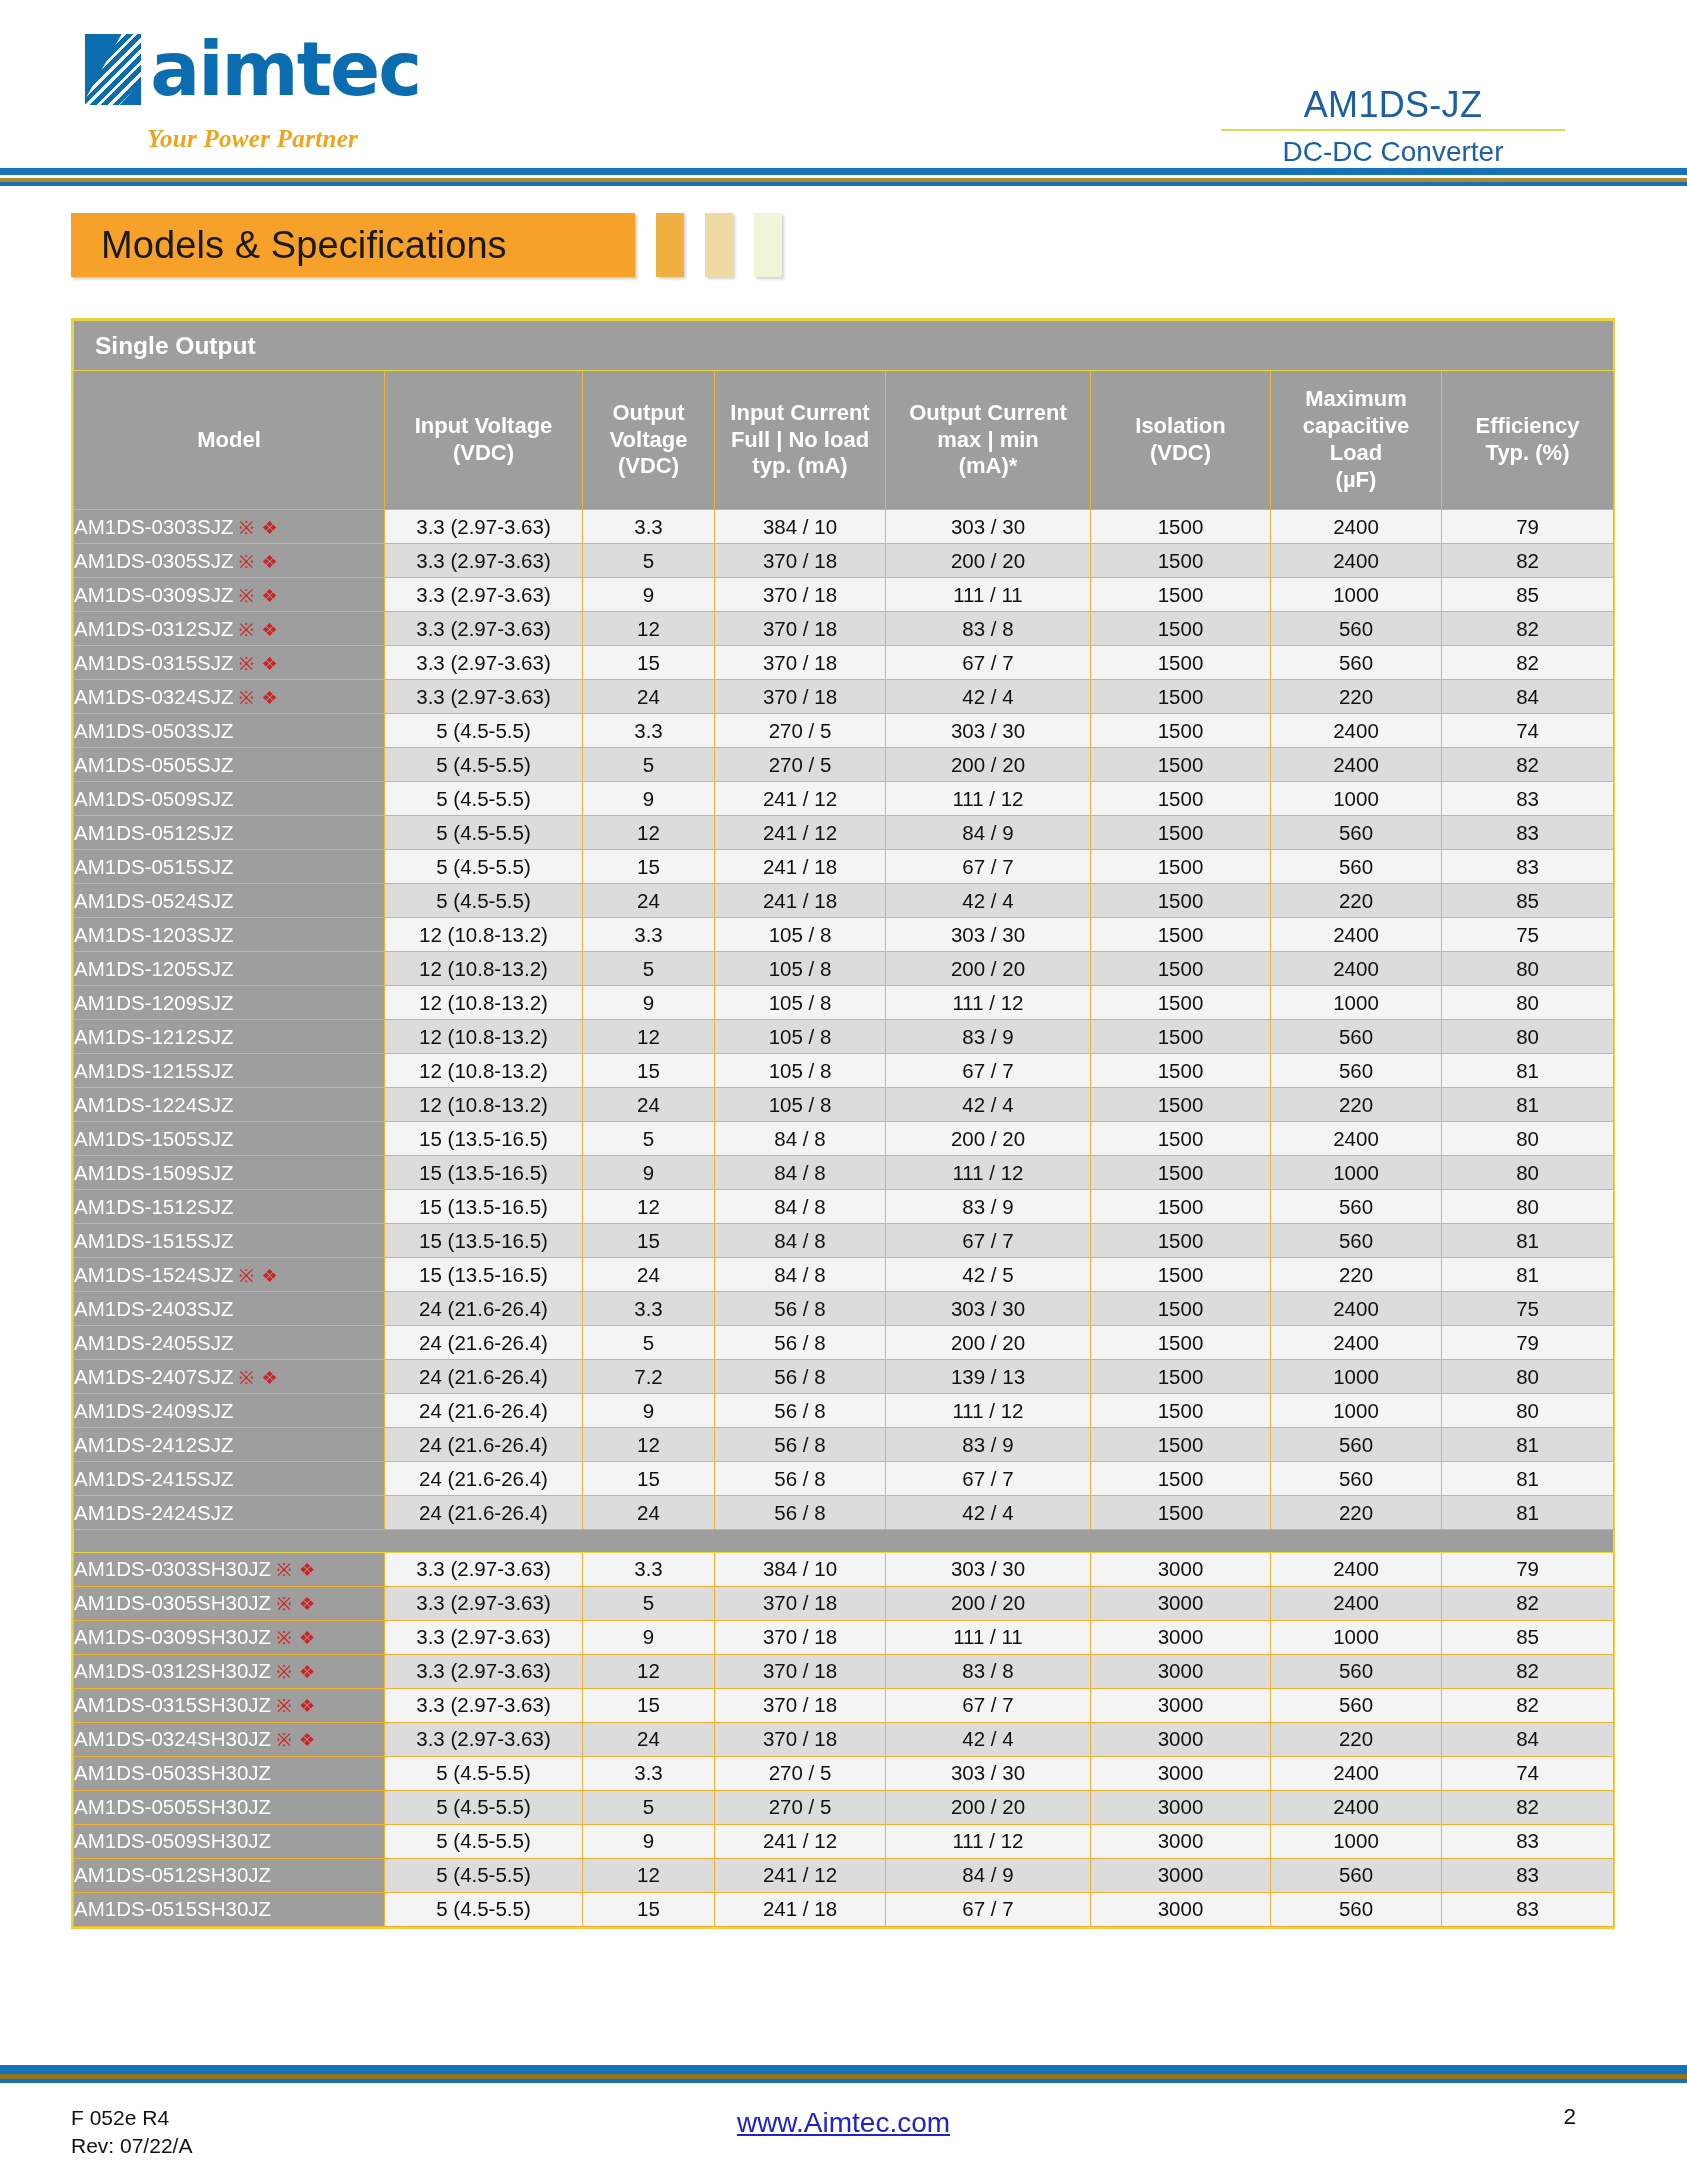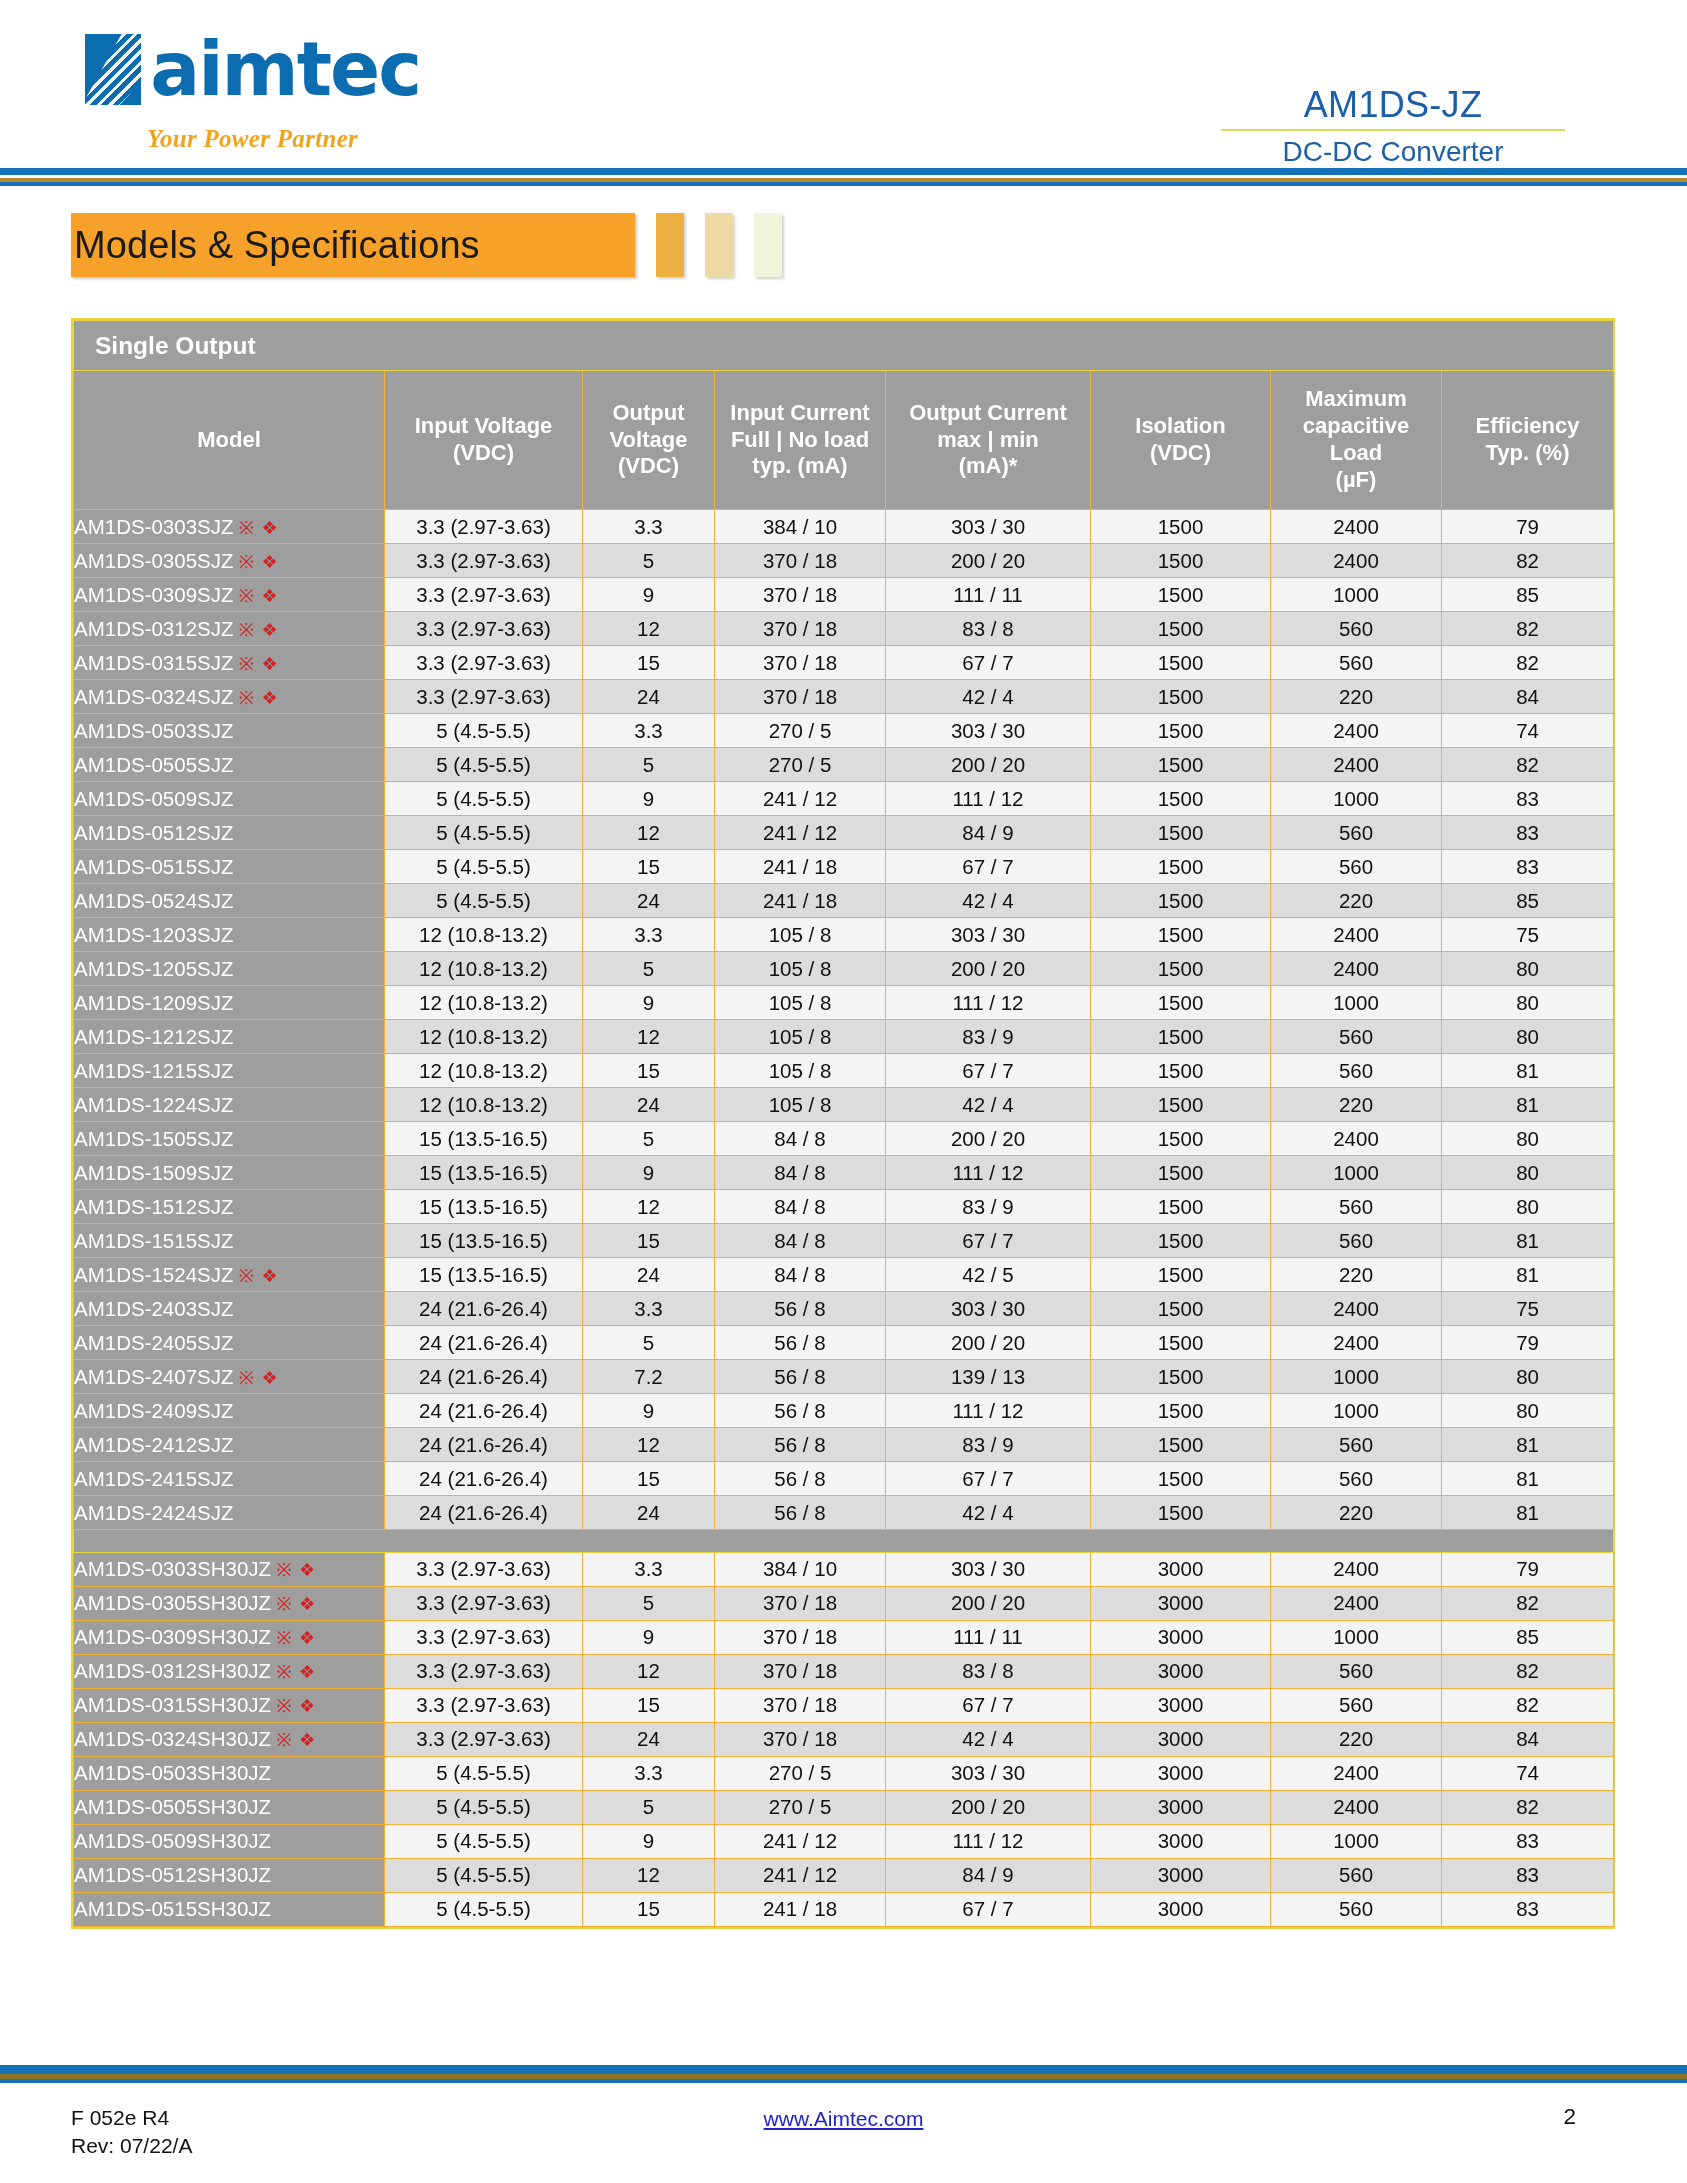--- a/index.html
+++ b/index.html
@@ -115,21 +115,21 @@
     left: 71px; top: 213px;
     display: flex;
     align-items: stretch;
     height: 64px;
   }
   .section-title-box {
     width: 564px;
     background: #f6a12a;
     display: flex;
     align-items: center;
-    padding-left: 3px;
+    padding-left: 30px;
     box-shadow: 2px 2px 2.6px rgba(0,0,0,0.22);
   }
   .section-title-box span {
     font-size: 38px;
     color: #1a1a1a;
     letter-spacing: 0.1px;
   }
   .sq { width: 28px; margin-left: 21px; box-shadow: 2px 2px 2.6px rgba(0,0,0,0.18); }
   .sq1 { background: #eeb040; }
   .sq2 { background: #efd9a4; }
@@ -235,21 +235,21 @@
     left: 71px; top: 0;
     font-size: 21px;
     color: #111;
     line-height: 1.35;
   }
   .f-center {
     position: absolute;
     left: 0; top: 2.6px;
     width: 1687px;
     text-align: center;
-    font-size: 21px;
+    font-size: 28px;
     color: #2222cc;
     text-decoration: underline;
   }
   .f-right {
     position: absolute;
     right: 111px; top: 0;
     font-size: 22.5px;
     color: #111;
   }
 </style>

